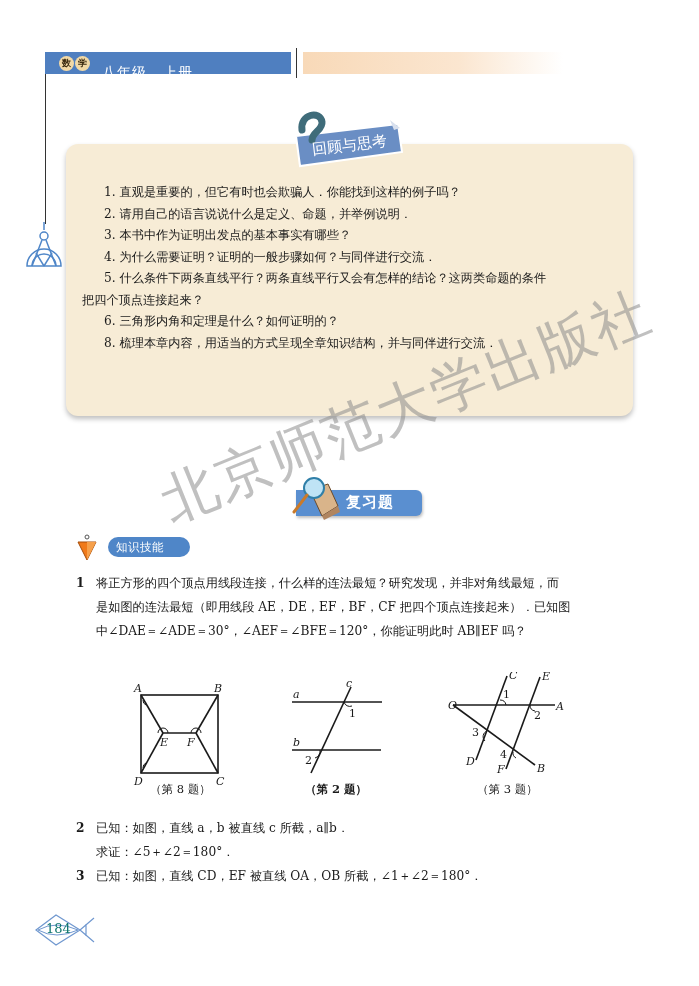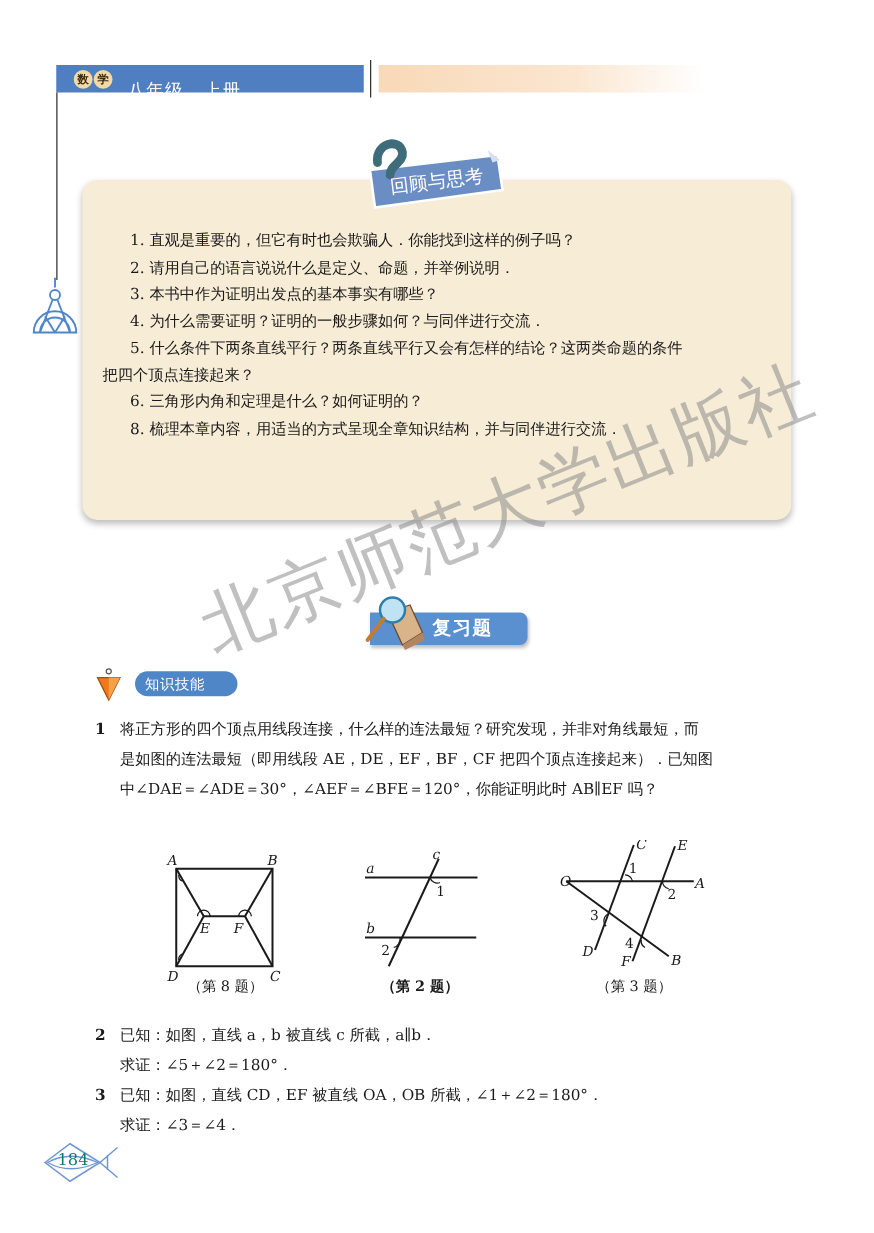--- a/index.html
+++ b/index.html
@@ -220,21 +220,20 @@
   <span class="caption" style="left:305px;top:110px;font-weight:bold;">（第 2 题）</span>
   <span class="caption" style="left:477px;top:110px;">（第 3 题）</span>
 </div>
 
 <div class="problem" style="top:816px;">
   <div><span class="num">2</span><span>已知：如图，直线 a，b 被直线 c 所截，a∥b．</span></div>
   <div class="indent">求证：∠5＋∠2＝180°．</div>
 </div>
 <div class="problem" style="top:864px;">
   <div><span class="num">3</span><span>已知：如图，直线 CD，EF 被直线 OA，OB 所截，∠1＋∠2＝180°．</span></div>
-  <div class="indent">求证：∠3＝∠4．</div>
 </div>
 
 <svg class="page-num-fish" viewBox="0 0 62 36">
   <path d="M2 18 L22 3 L46 18 L22 33 Z" fill="none" stroke="#6f97cf" stroke-width="1.2"></path>
   <path d="M4 18 Q22 8 44 18 Q22 28 4 18 Z" fill="#ffffff" stroke="#6f97cf" stroke-width="1"></path>
   <path d="M46 18 L60 6 M46 18 L60 30 M52 12 L52 24" fill="none" stroke="#6f97cf" stroke-width="1.2"></path>
 </svg>
 <span class="page-num">184</span>
 
 </body></html>

